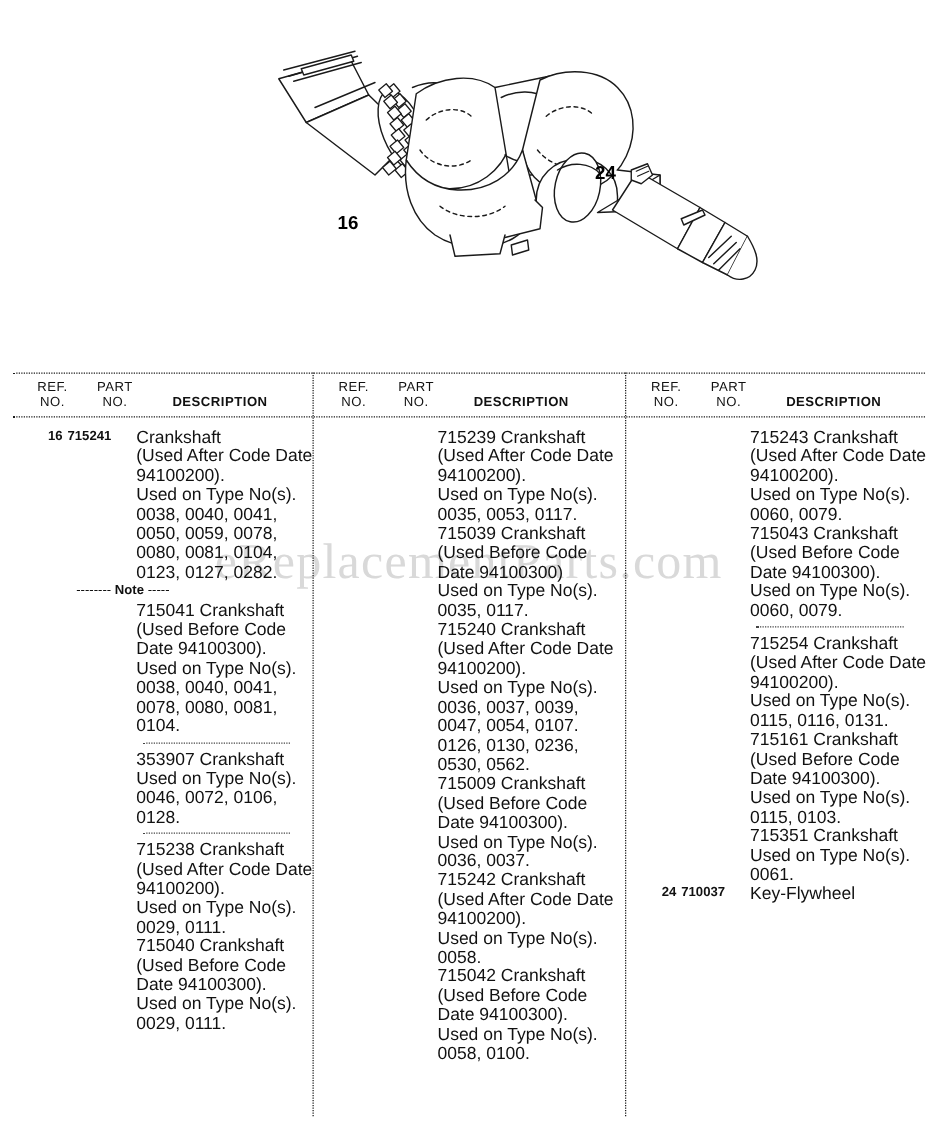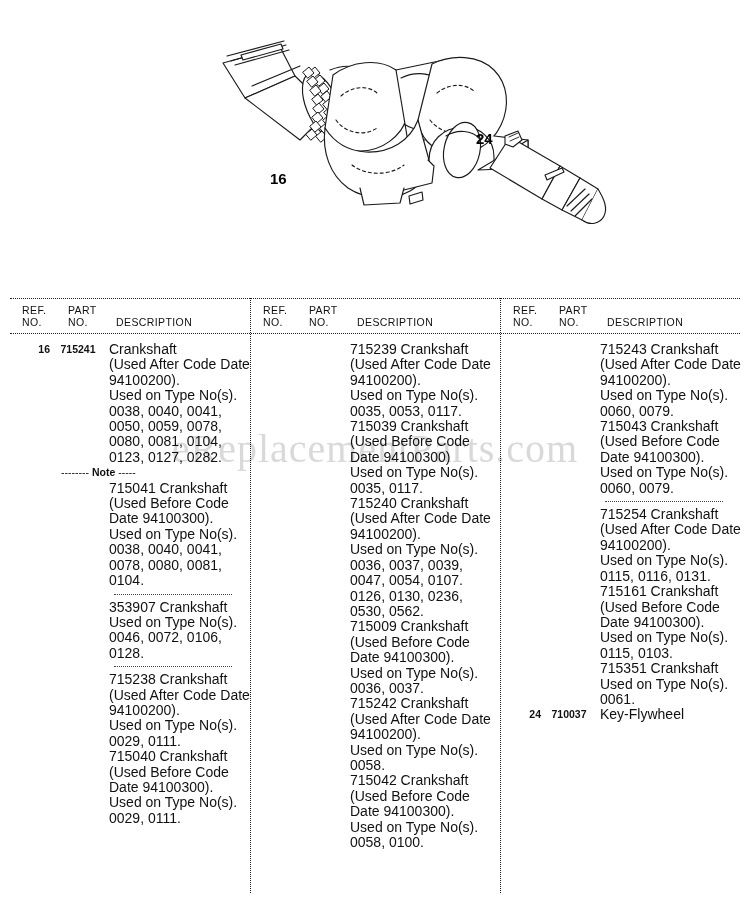--- a/index.html
+++ b/index.html
@@ -88,26 +88,26 @@
     border-bottom: 1px dotted #1a1a1a;
     box-sizing: border-box;
   }
   .col-head .h-ref,
   .col-head .h-part,
   .col-head .h-desc {
     position: absolute;
     font-size: 10.5px;
     letter-spacing: 0.4px;
     line-height: 12px;
-    text-align: left;
+    text-align: center;
     color: #111;
   }
   .col-head .h-ref { left: 12px;  top: 5px; width: 40px; }
   .col-head .h-part { left: 58px; top: 5px; width: 48px; }
-  .col-head .h-desc { left: 106px; top: 17px; width: 120px; }
+  .col-head .h-desc { left: 106px; top: 17px; width: 120px; font-weight: bold; }
   .col-head .hl2 { display: block; }
 
   .col-body {
     position: relative;
     padding-top: 8px;
   }
 
   .entry {
     position: relative;
     display: flex;
@@ -120,21 +120,21 @@
     text-align: right;
     font-size: 10.5px;
     font-weight: bold;
     line-height: 15.4px;
     padding-right: 4px;
     box-sizing: border-box;
   }
   .e-part {
     width: 52px;
     flex: 0 0 52px;
-    text-align: center;
+    text-align: left;
     font-size: 10.5px;
     font-weight: bold;
     line-height: 15.4px;
     padding-right: 4px;
     box-sizing: border-box;
   }
   .e-desc {
     flex: 1 1 auto;
     font-size: 14px;
     line-height: 15.4px;

